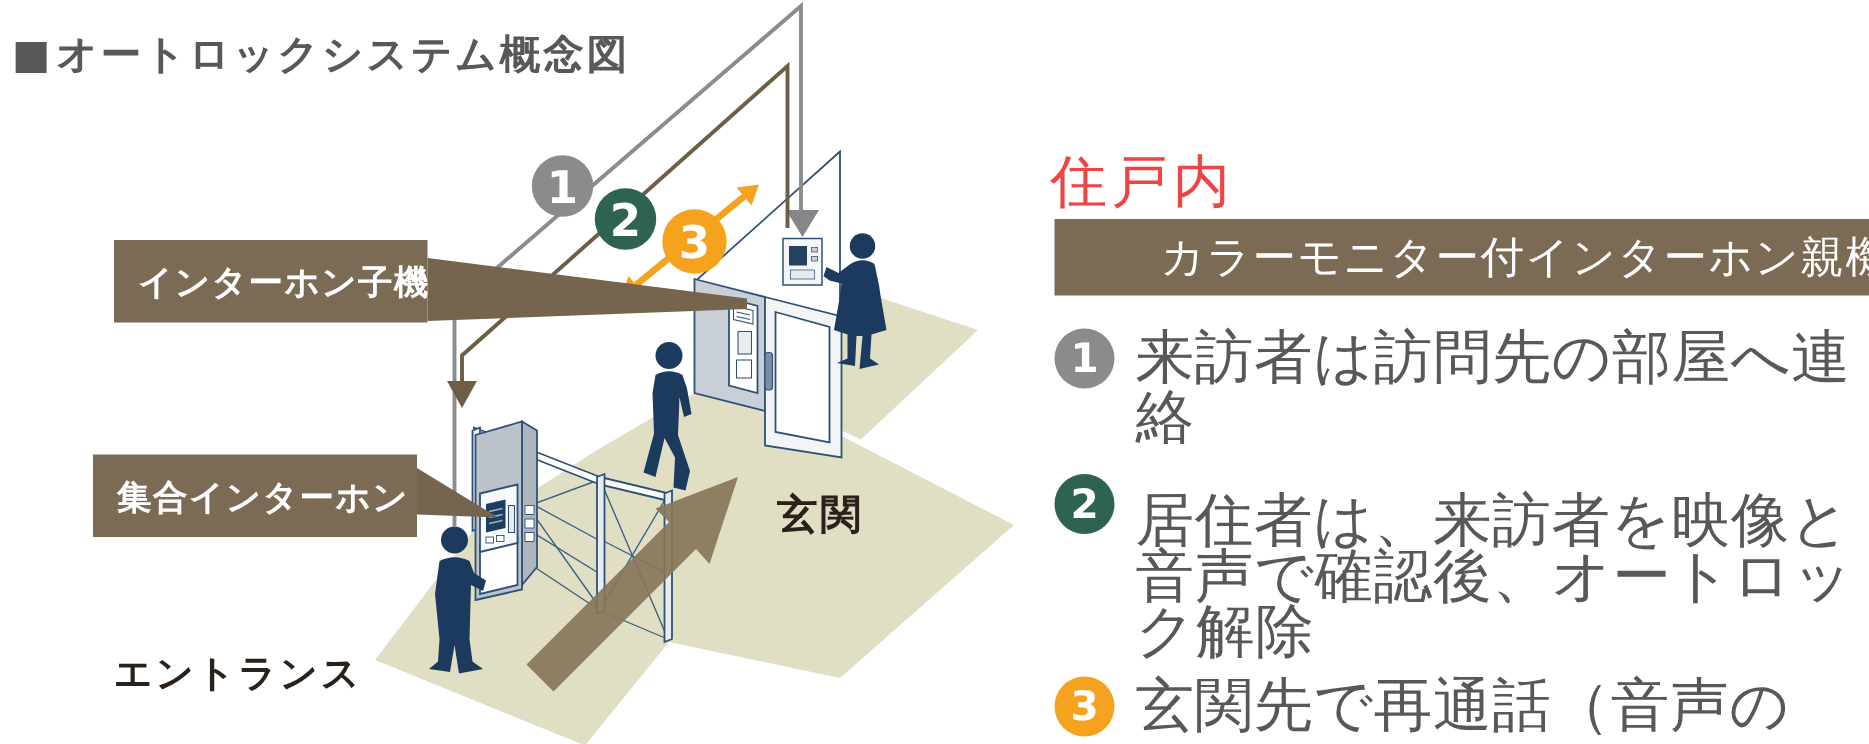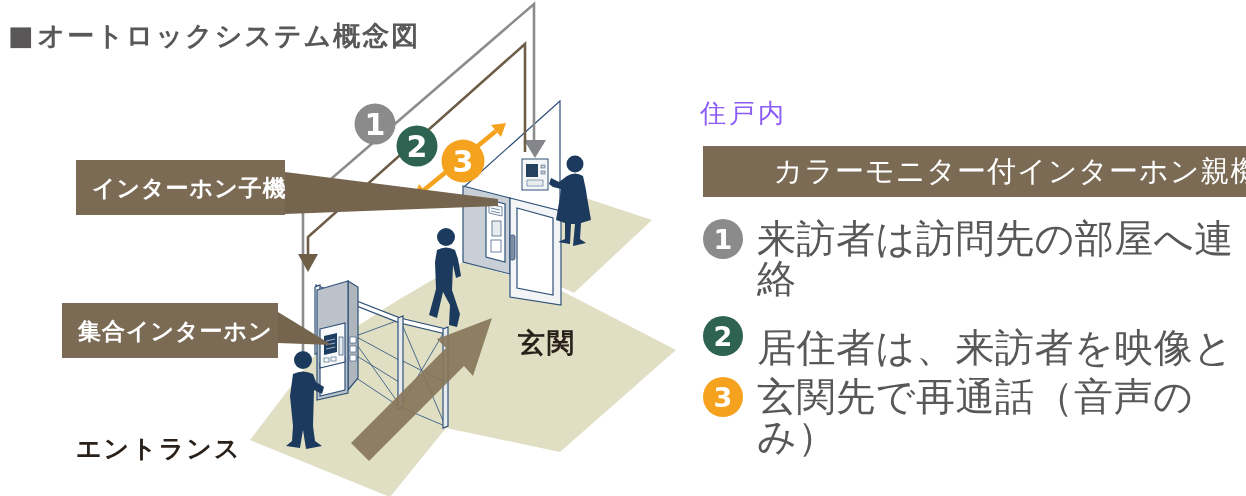--- a/index.html
+++ b/index.html
@@ -13,21 +13,21 @@
   #scene{position:absolute;left:0;top:0;}
   .lblTxt{font-family:"DejaVu Sans","Liberation Sans",sans-serif;font-weight:bold;
           font-size:23px;fill:#ffffff;letter-spacing:1px;}
   .areaTxt{font-family:"DejaVu Sans","Liberation Sans",sans-serif;font-weight:bold;
            fill:#2A211B;letter-spacing:2px;}
   .numTxt{font-family:"DejaVu Sans","Liberation Sans",sans-serif;font-weight:bold;
           font-size:30px;fill:#ffffff;text-anchor:middle;}
   .wire{stroke:#3A5D85;stroke-width:0.9;fill:none;}
   .frame{stroke:#2F5178;stroke-width:1.2;}
   
-  #panel-heading{position:absolute;left:700px;top:96px;font-size:26px;color:#8b5cf6;
+  #panel-heading{position:absolute;left:700px;top:96px;font-size:38px;color:#ef4444;
                  letter-spacing:3px;}
   #device-box{position:absolute;left:703px;top:146px;width:628px;height:51px;
               display:flex;align-items:center;justify-content:center;
               color:#fff;font-size:29px;letter-spacing:1px;}
   #steps{position:absolute;left:703px;top:219px;width:543px;}
   .step{display:flex;align-items:flex-start;}
   .step-1{margin-bottom:17px;}
   .step-2{margin-bottom:11px;}
   .badge{flex:0 0 40px;width:40px;height:40px;border-radius:50%;
          font-family:"DejaVu Sans","Liberation Sans",sans-serif;font-weight:bold;
@@ -172,20 +172,21 @@
 
   <div id="steps">
     <div class="step step-1">
       <div class="badge" style="background-color: rgb(139, 139, 139);">1</div>
       <div class="step-text">来訪者は訪問先の部屋へ連絡</div>
     </div>
     <div class="step step-2">
       <div class="badge" style="background-color: rgb(45, 99, 80);">2</div>
       <div class="step-text two-line">
         <span>居住者は、来訪者を映像と</span>
+        <span>音声で確認後、オートロック解除</span>
       </div>
     </div>
     <div class="step step-3">
       <div class="badge" style="background-color: rgb(245, 162, 30);">3</div>
       <div class="step-text">玄関先で再通話（音声のみ）</div>
     </div>
   </div>
 
 </div>
 

